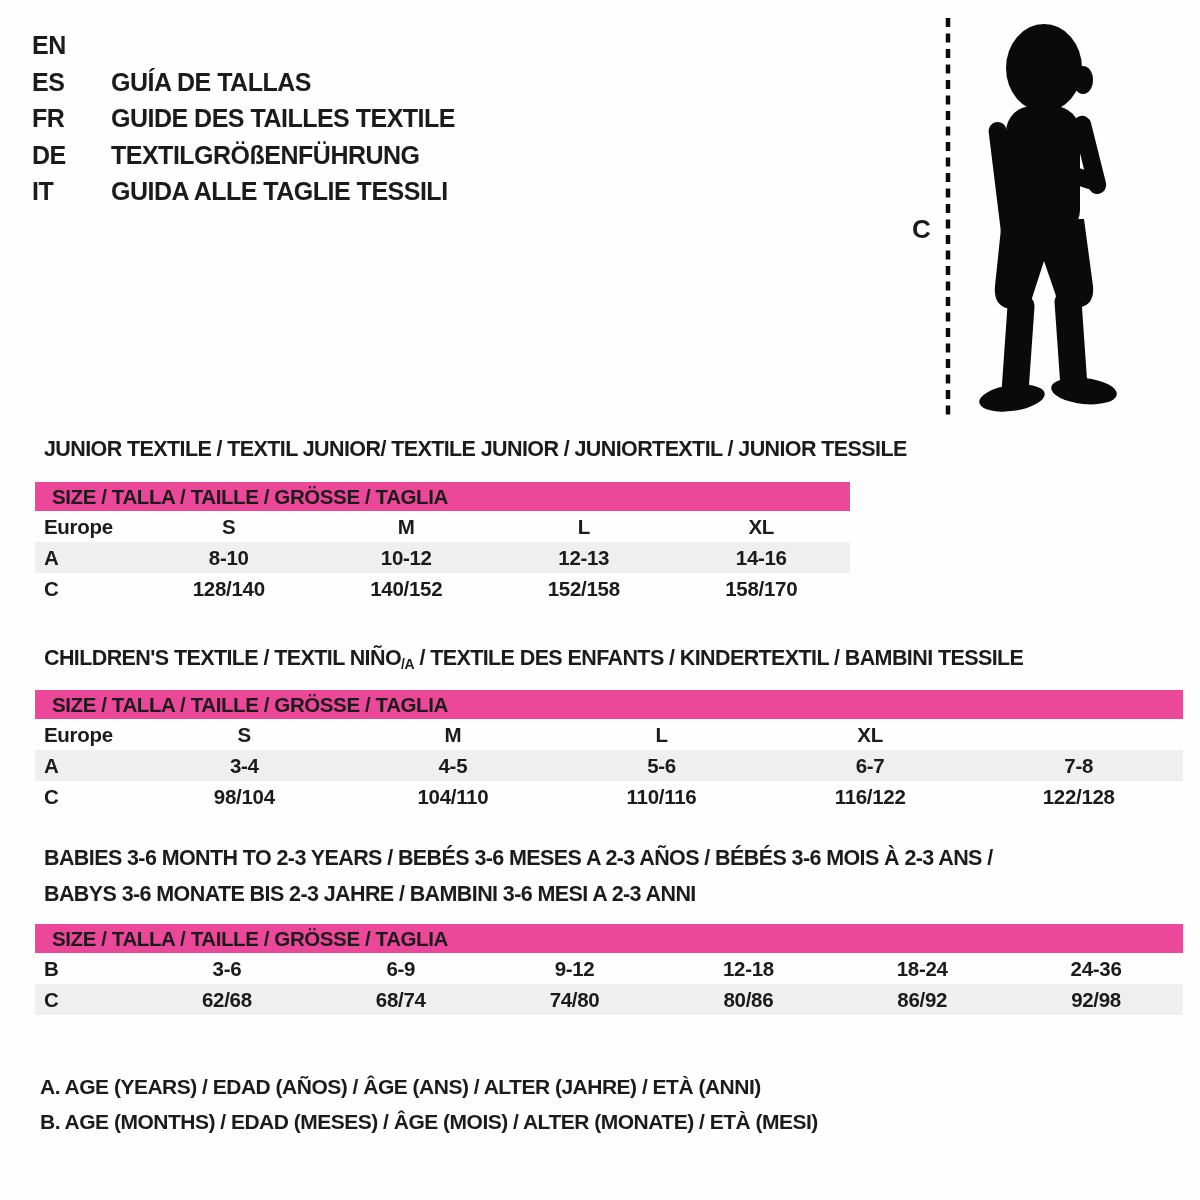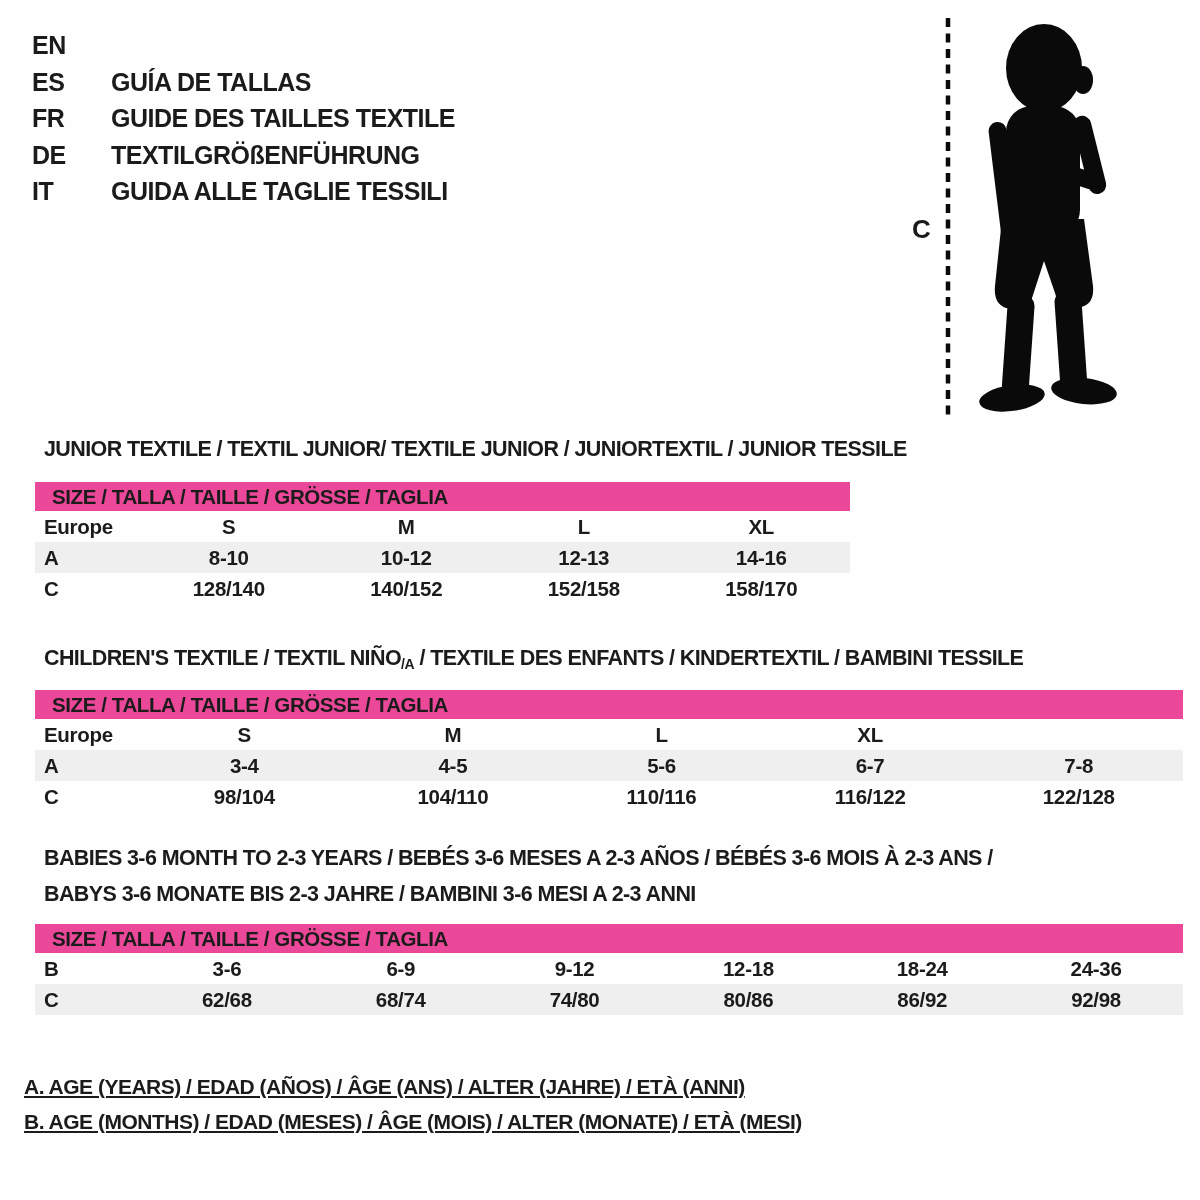--- a/index.html
+++ b/index.html
@@ -42,21 +42,21 @@
   .cols4 { grid-template-columns: 105px repeat(4, 1fr); }
   .cols5 { grid-template-columns: 105px repeat(5, 1fr); }
   .cols6 { grid-template-columns: 105px repeat(6, 1fr); }
   .tcell { text-align: center; }
   .tcell.label { text-align: left; padding-left: 9px; }
 
   .w-junior { width: 815px; }
   .w-wide { width: 1148px; }
 
   
-  .legend { position: absolute; left: 24px; top: 1070px; text-decoration: underline; }
+  .legend { position: absolute; left: 40px; top: 1070px; }
   .legend-line { font-size: 21px; line-height: 34.5px; letter-spacing: -0.5px; white-space: nowrap; }
 </style>
 </head>
 <body>
 
 <div class="lang-list">
   <div class="lang-row">
     <span class="lang-code">EN</span>
   </div>
   <div class="lang-row">

